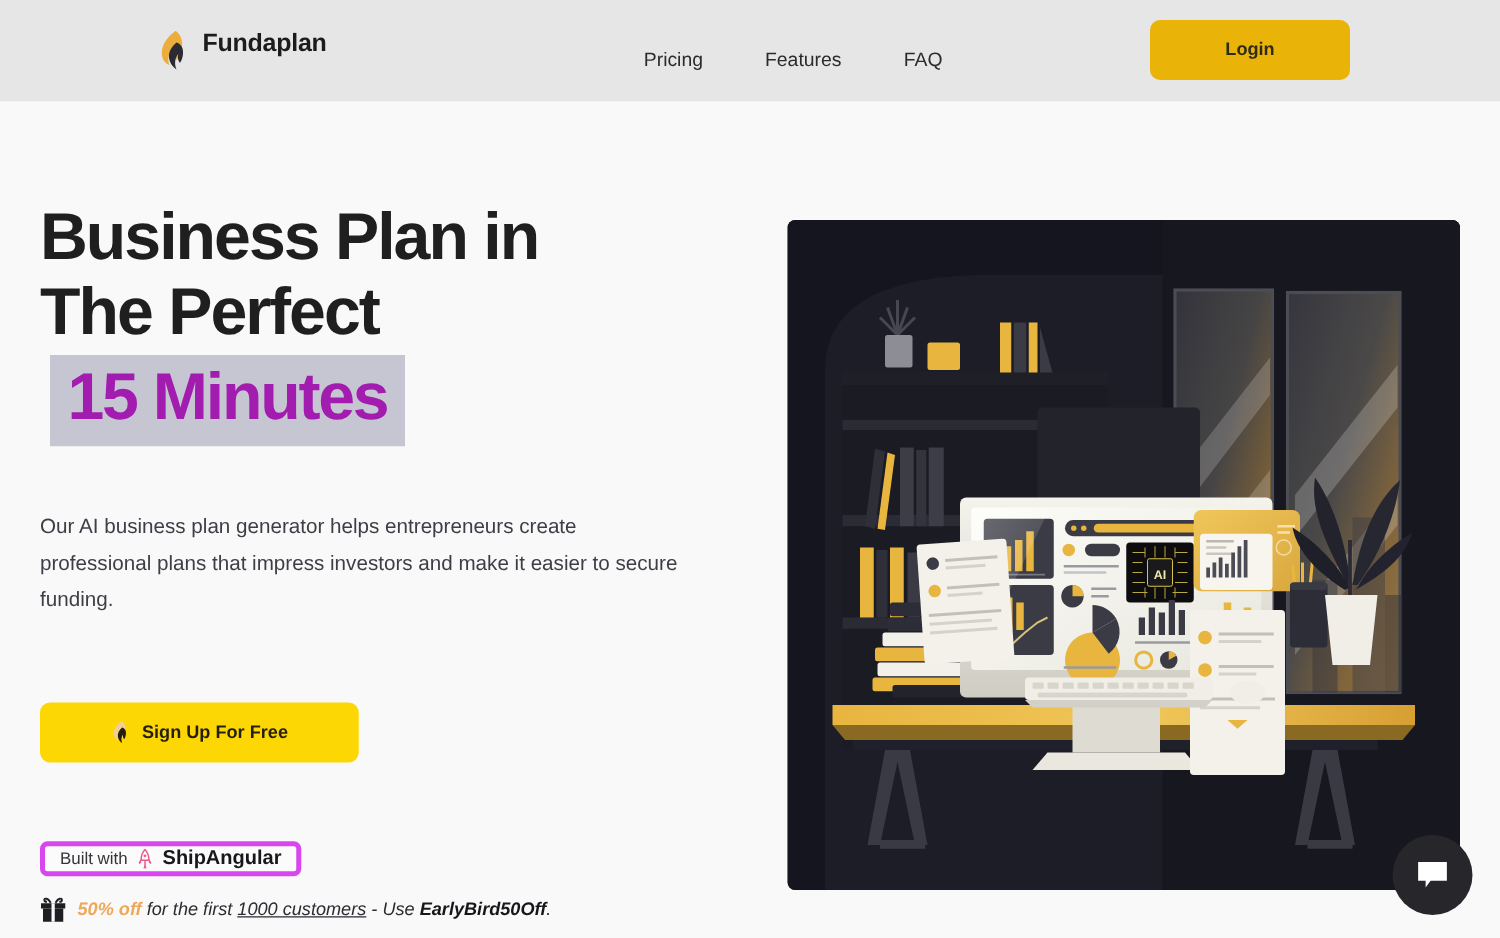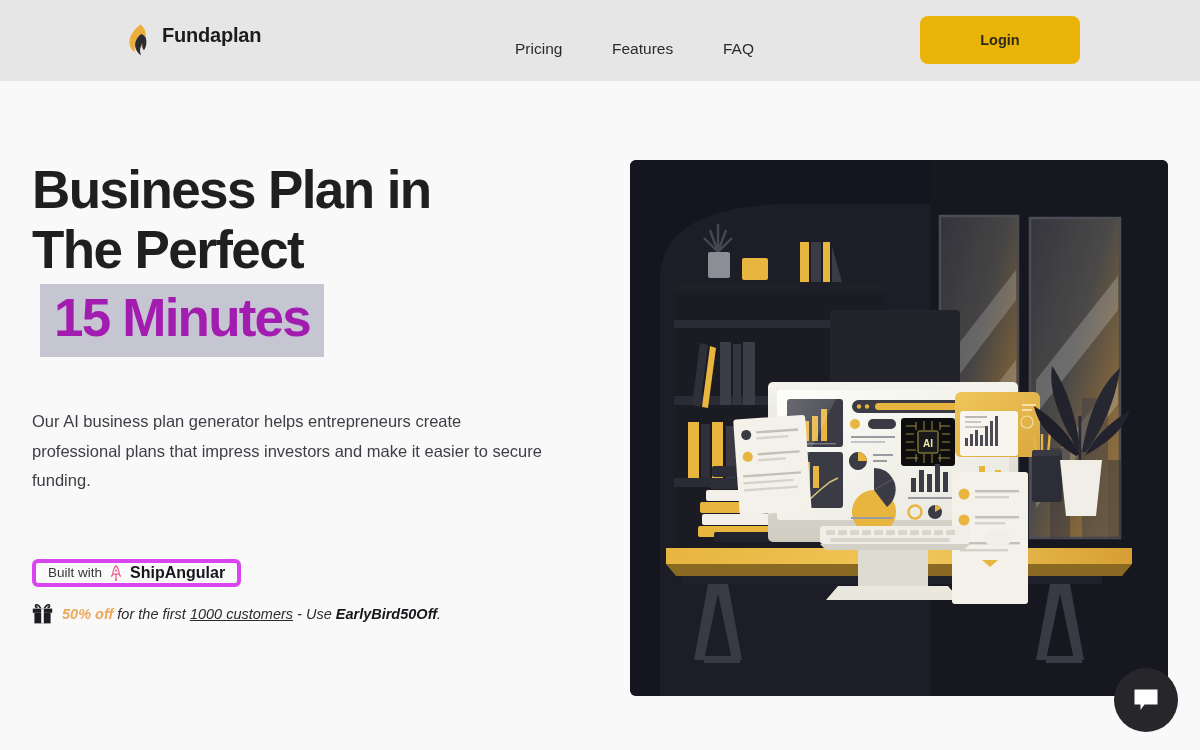--- a/index.html
+++ b/index.html
@@ -98,21 +98,21 @@
     font-size: 14.5px; color: #2b2b31; font-style: italic;
   }
   .gift-icon { width: 21px; height: 20px; display: block; flex: none; }
   .promo-off { color: #eda85a; font-weight: bold; }
   .promo-mid { }
   .promo-count { text-decoration: underline; }
   .promo-code { font-weight: bold; color: #16161b; }
 
   
   .hero-art {
-    position: absolute; left: 630px; top: 160px;
+    position: absolute; left: 630px; top: 176px;
     width: 538px; height: 536px;
     border-radius: 6px; overflow: hidden;
     background: #15151f;
   }
   .hero-art svg { display: block; width: 538px; height: 536px; }
 
   
   .chat-fab {
     position: absolute; left: 1114px; top: 668px;
     width: 64px; height: 64px; border-radius: 50%;
@@ -149,20 +149,29 @@
 <div class="hero-left">
 
   <h1 class="headline">
     <span class="hl-line">Business Plan in</span>
     <span class="hl-line">The Perfect</span>
     <span class="hl-highlight">15 Minutes</span>
   </h1>
 
   <p class="subtext">Our AI business plan generator helps entrepreneurs create professional plans that impress investors and make it easier to secure funding.</p>
 
+  <button class="signup-btn">
+    <span>
+      <svg class="signup-icon" viewBox="0 0 26 32">
+        <path d="M14.5 0.5 C7 6 2.5 13 3.6 20.5 C4.2 24.5 7 27 9.5 28 C7.6 23 9 18 12.5 14 C11.4 18.5 12.6 21.5 15 24 C18.5 20 20.5 14 19.5 8.5 C18.9 5.2 17 2.2 14.5 0.5 Z" fill="#f0cf93"></path>
+        <path d="M15.2 10 C11 13.5 8.4 18 9.3 23 C9.9 26.4 12 29.5 15.2 31.5 C13.3 27 13.9 22.5 16.6 19.2 C15.8 22.3 16.4 24.5 18 26.3 C20.2 23.2 21 18.6 20 14.6 C19.2 12.3 17.4 10.7 15.2 10 Z" fill="#241f11"></path>
+      </svg>
+    </span>
+    <span class="signup-label">Sign Up For Free</span>
+  </button>
 
   <div class="builtwith">
     <span class="builtwith-pre">Built with</span>
     <span>
       <svg class="rocket-icon" viewBox="0 0 14 16">
         <path d="M7 0.6 C4.6 3.2 3.8 6.2 3.9 9.2 L10.1 9.2 C10.2 6.2 9.4 3.2 7 0.6 Z" fill="none" stroke="#ee5a8f" stroke-width="1.2"></path>
         <path d="M3.9 8 L2.1 10.6 L2.1 12.3 L3.9 11.1 Z" fill="#ee5a8f"></path>
         <path d="M10.1 8 L11.9 10.6 L11.9 12.3 L10.1 11.1 Z" fill="#ee5a8f"></path>
         <rect x="6.4" y="9.4" width="1.2" height="5.4" fill="#ee5a8f"></rect>
         <path d="M7 13 L5.6 15.8 L8.4 15.8 Z" fill="#ee5a8f"></path>

